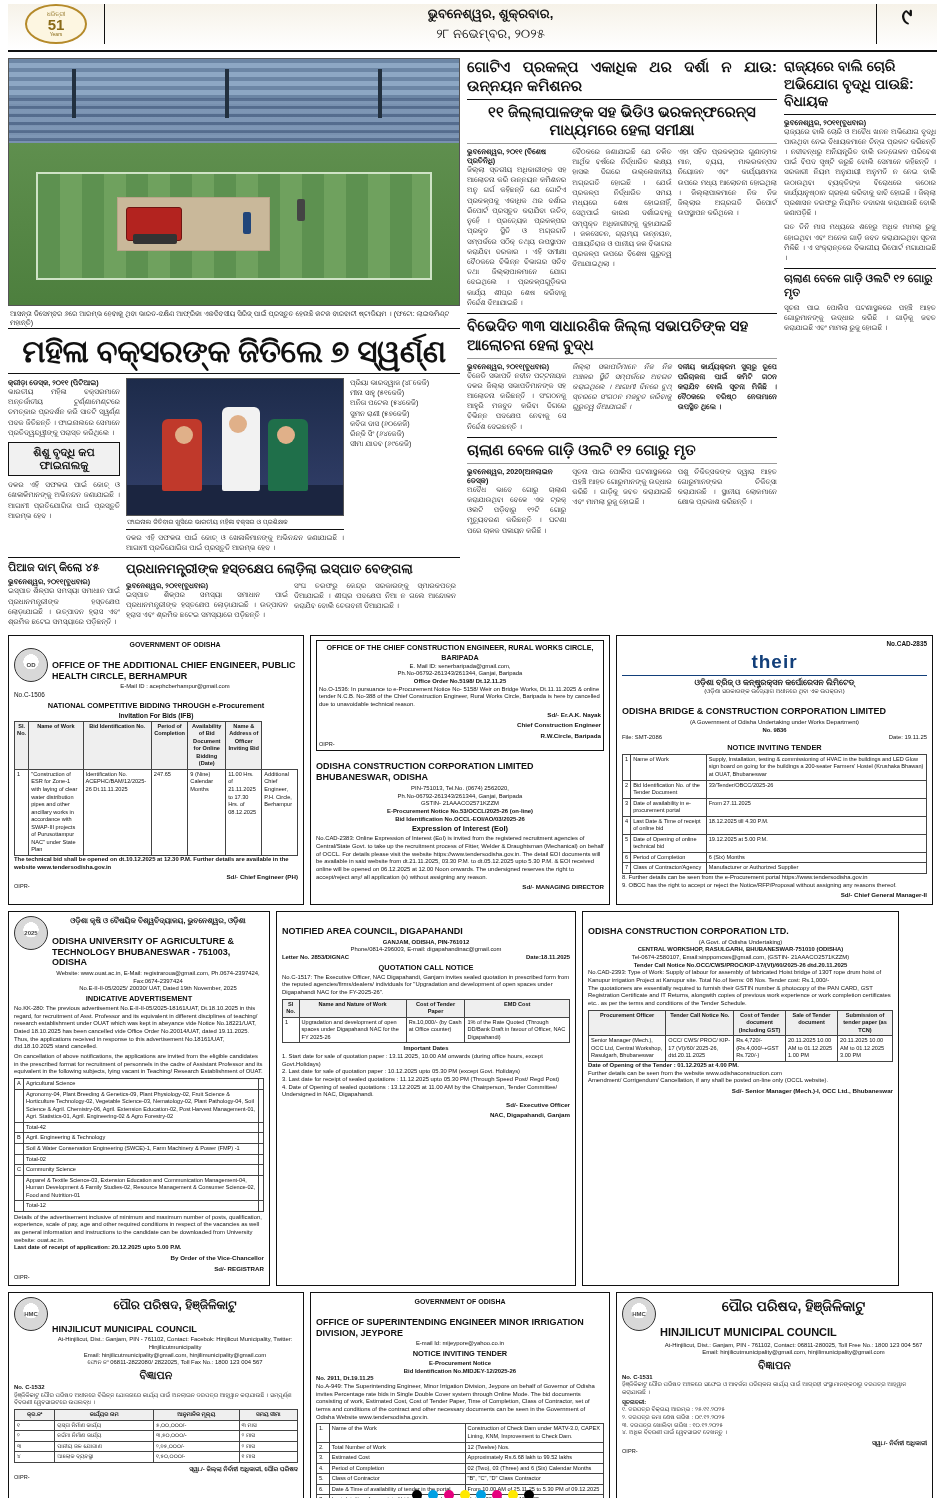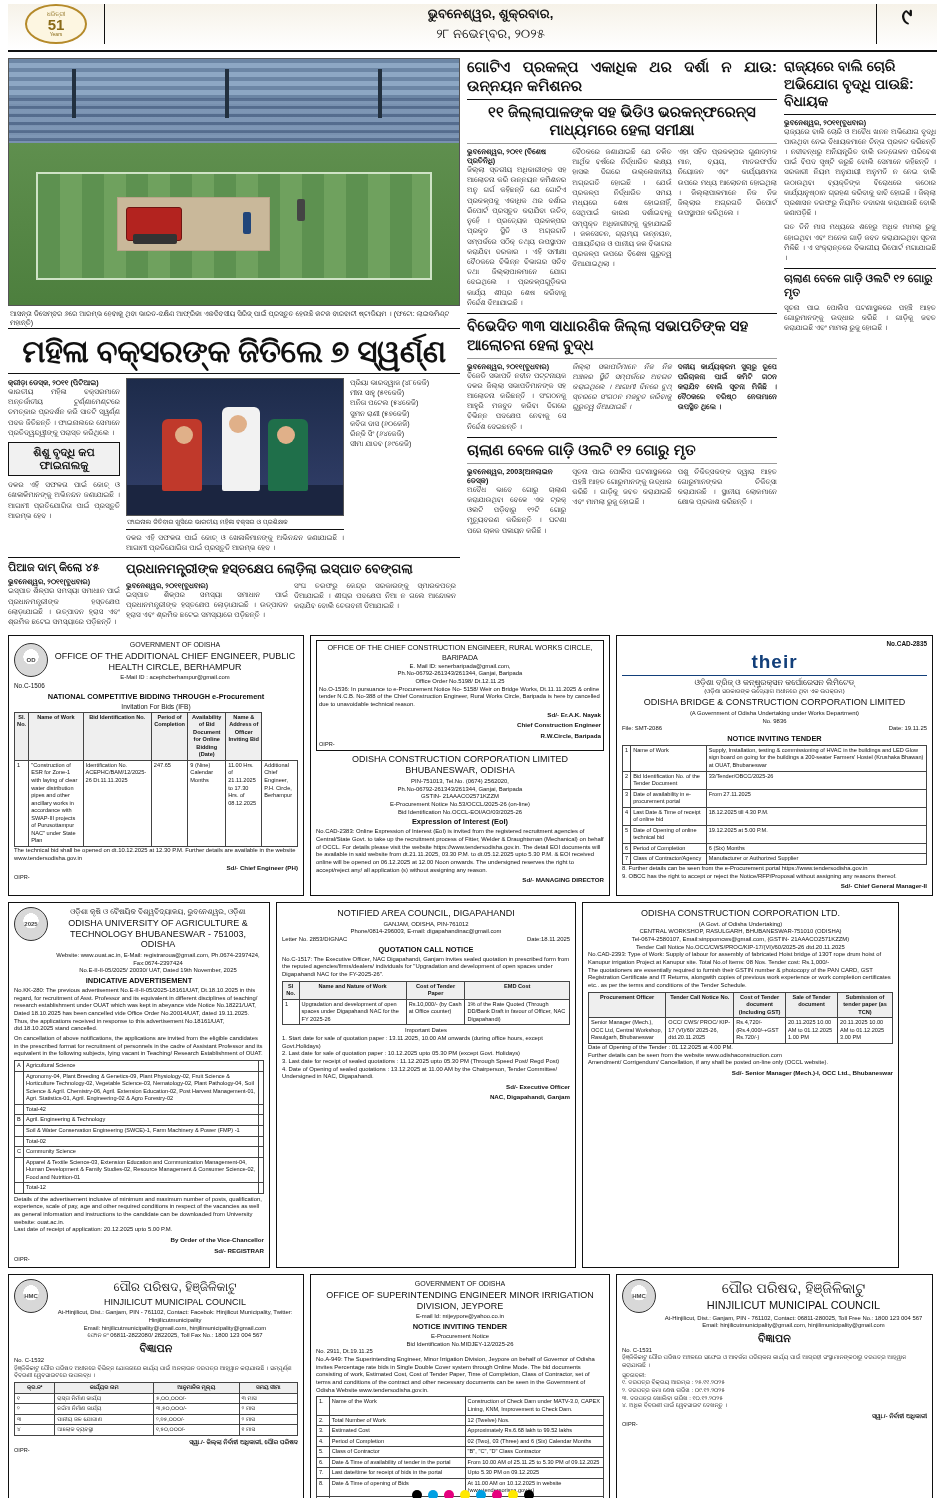--- a/index.html
+++ b/index.html
@@ -31,21 +31,21 @@
   .logo .l2{font-size:15px;font-weight:bold;color:#8a6b18;}
   .logo .l3{font-size:5px;color:#8a6b18;}
   .masthead-div { width:1px;background:#111;height:40px; }
   .masthead-mid { flex:1; text-align:center; font-size:13px; line-height:1.5; padding:0 10px; }
   .masthead-mid .place { font-weight:bold; }
   .masthead-right { width:60px; text-align:center; font-size:22px; font-weight:bold; }
 
   
   .rule { border-top:1px solid #111; }
   .thin { border-top:1px solid #999; }
-  .hl { font-weight:normal; }
+  .hl { font-weight:bold; }
 
   .col-body {
     font-size:7.2px; line-height:1.42; text-align:justify; color:#1a1a1a;
     hyphens:auto; word-break:break-word;
   }
   .dateline { font-size:7.2px; font-weight:bold; }
 
   
   .top-wrap { display:flex; gap:7px; margin-top:6px; }
   .top-left { width:452px; }
@@ -109,21 +109,21 @@
     background:#f1f1f1;margin:4px 0;
   }
 
   
   .ads { margin-top:8px; }
   .adrow { display:flex; gap:6px; align-items:stretch; }
   .ad {
     border:1px solid #111; padding:4px 5px; font-size:6.4px; line-height:1.35;
     background:#fff; overflow:hidden;
   }
-  .ad h4 { font-size:9px; margin:1px 0 2px; text-align:center; font-weight:normal; line-height:1.2;}
+  .ad h4 { font-size:9px; margin:10px 0 2px; text-align:left; font-weight:bold; line-height:1.2;}
   .ad h5 { font-size:7.4px; margin:1px 0; text-align:center; font-weight:bold; }
   .ad .ctr { text-align:center; }
   .ad .small { font-size:5.9px; line-height:1.3; }
   .ad table { width:100%; border-collapse:collapse; font-size:5.6px; }
   .ad table th, .ad table td { border:1px solid #444; padding:1px 2px; vertical-align:top; }
   .ad table th { background:#efefef; font-weight:bold; }
   .ad .sd { text-align:right; font-weight:bold; font-size:6.2px; margin-top:2px; }
   .ad .oipr { font-size:5.6px; margin-top:1px; }
   .emblem {
     width:34px;height:34px;border-radius:50%;border:1px solid #333;margin:0 auto 2px;
@@ -245,21 +245,21 @@
       <div class="thin" style="margin:3px 0;"></div>
       <div style="display:flex;gap:6px;">
         <div style="flex:1;">
           <div class="dateline">ଭୁବନେଶ୍ୱର, ୨୦୧୧ (ବିଶେଷ ପ୍ରତିନିଧି)</div>
           <div class="col-body">ଜିଲ୍ଲା ସ୍ତରୀୟ ଅଧିକାରୀଙ୍କ ସହ ଆଲୋଚନା କରି ଉନ୍ନୟନ କମିଶନର ଅନୁ ଗର୍ଗ କହିଛନ୍ତି ଯେ ଗୋଟିଏ ପ୍ରକଳ୍ପକୁ ଏକାଧିକ ଥର ଦର୍ଶାଇ ରିପୋର୍ଟ ପ୍ରସ୍ତୁତ କରାଯିବା ଉଚିତ୍ ନୁହେଁ । ପ୍ରତ୍ୟେକ ପ୍ରକଳ୍ପର ପ୍ରକୃତ ସ୍ଥିତି ଓ ଅଗ୍ରଗତି ସମ୍ପର୍କରେ ସଠିକ୍ ତଥ୍ୟ ଉପସ୍ଥାପନ କରାଯିବା ଦରକାର । ଏହି ସମୀକ୍ଷା ବୈଠକରେ ବିଭିନ୍ନ ବିଭାଗର ସଚିବ ତଥା ଜିଲ୍ଲାପାଳମାନେ ଯୋଗ ଦେଇଥିଲେ । ପ୍ରକଳ୍ପଗୁଡ଼ିକର କାର୍ଯ୍ୟ ଶୀଘ୍ର ଶେଷ କରିବାକୁ ନିର୍ଦ୍ଦେଶ ଦିଆଯାଇଛି ।</div>
         </div>
         <div style="flex:1;">
           <div class="col-body">ବୈଠକରେ ଜଣାଯାଇଛି ଯେ ଚଳିତ ଆର୍ଥିକ ବର୍ଷରେ ନିର୍ଦ୍ଧାରିତ ଲକ୍ଷ୍ୟ ହାସଲ ଦିଗରେ ଉଲ୍ଲେଖନୀୟ ଅଗ୍ରଗତି ହୋଇଛି । ଯେଉଁ ପ୍ରକଳ୍ପ ନିର୍ଦ୍ଧାରିତ ସମୟ ମଧ୍ୟରେ ଶେଷ ହୋଇନାହିଁ, ସେଥିପାଇଁ କାରଣ ଦର୍ଶାଇବାକୁ ସମ୍ପୃକ୍ତ ଅଧିକାରୀଙ୍କୁ କୁହାଯାଇଛି । ଜଳସେଚନ, ଗ୍ରାମ୍ୟ ଉନ୍ନୟନ, ପଞ୍ଚାୟତିରାଜ ଓ ପାନୀୟ ଜଳ ବିଭାଗର ପ୍ରକଳ୍ପ ଉପରେ ବିଶେଷ ଗୁରୁତ୍ୱ ଦିଆଯାଇଥିଲା ।</div>
         </div>
         <div style="flex:1;">
-          <div class="col-body">ଏହା ସହିତ ପ୍ରକଳ୍ପର ଗୁଣାତ୍ମକ ମାନ, ବ୍ୟୟ, ମାତରଫର୍ପଦ ନିୟୋଜନ ଏବଂ କାର୍ଯ୍ୟକ୍ଷମତା ଉପରେ ମଧ୍ୟ ଆଲୋଚନା ହୋଇଥିଲା । ଜିଲ୍ଲାପାଳମାନେ ନିଜ ନିଜ ଜିଲ୍ଲାର ଅଗ୍ରଗତି ରିପୋର୍ଟ ଉପସ୍ଥାପନ କରିଥିଲେ ।</div>
+          <div class="col-body">ଏହା ସହିତ ପ୍ରକଳ୍ପର ଗୁଣାତ୍ମକ ମାନ, ବ୍ୟୟ, ମାଭରକନ୍ପଦ ନିୟୋଜନ ଏବଂ କାର୍ଯ୍ୟକ୍ଷମତା ଉପରେ ମଧ୍ୟ ଆଲୋଚନା ହୋଇଥିଲା । ଜିଲ୍ଲାପାଳମାନେ ନିଜ ନିଜ ଜିଲ୍ଲାର ଅଗ୍ରଗତି ରିପୋର୍ଟ ଉପସ୍ଥାପନ କରିଥିଲେ ।</div>
         </div>
       </div>
 
       <div class="rule" style="margin:5px 0 3px;"></div>
       <div class="sec-head">ବିଭେଦିତ ୩୩ ସାଧାରଣିକ ଜିଲ୍ଲା ସଭାପତିଙ୍କ ସହ ଆଲୋଚନା ହେଲା ବୁଦ୍ଧ</div>
       <div class="thin" style="margin:3px 0;"></div>
       <div style="display:flex;gap:6px;">
         <div style="flex:1;">
           <div class="dateline">ଭୁବନେଶ୍ୱର, ୨୦୧୧(ବୁଧବାର)</div>
           <div class="col-body">ବିଜେଡି ସଭାପତି ନବୀନ ପଟ୍ଟନାୟକ ଦଳର ଜିଲ୍ଲା ସଭାପତିମାନଙ୍କ ସହ ଆଲୋଚନା କରିଛନ୍ତି । ସଂଗଠନକୁ ଆହୁରି ମଜବୁତ କରିବା ଦିଗରେ ବିଭିନ୍ନ ପଦକ୍ଷେପ ନେବାକୁ ସେ ନିର୍ଦ୍ଦେଶ ଦେଇଛନ୍ତି ।</div>
@@ -270,21 +270,21 @@
         <div style="flex:1;font-weight:bold;">
             <div class="col-body">ଦଳୀୟ କାର୍ଯ୍ୟକ୍ରମ ସୁଚାରୁ ରୂପେ ପରିଚାଳନା ପାଇଁ କମିଟି ଗଠନ କରାଯିବ ବୋଲି ସୂଚନା ମିଳିଛି । ବୈଠକରେ ବରିଷ୍ଠ ନେତାମାନେ ଉପସ୍ଥିତ ଥିଲେ ।</div>
           </div>
       </div>
 
       <div class="rule" style="margin:5px 0 3px;"></div>
       <div class="sec-head">ଚାଲାଣ ବେଳେ ଗାଡ଼ି ଓଲଟି ୧୨ ଗୋରୁ ମୃତ</div>
       <div class="thin" style="margin:3px 0;"></div>
       <div style="display:flex;gap:6px;">
         <div style="flex:1;">
-          <div class="dateline">ଭୁବନେଶ୍ୱର, 2003(ଅନଲାଇନ ଡେସ୍କ)</div>
+          <div class="dateline">ଭୁବନେଶ୍ୱର, 2020(ଅନଲାଇନ ଡେସ୍କ)</div>
           <div class="col-body">ଅବୈଧ ଭାବେ ଗୋରୁ ଚାଲାଣ କରାଯାଉଥିବା ବେଳେ ଏକ ଟ୍ରକ୍ ଓଲଟି ପଡ଼ିବାରୁ ୧୨ଟି ଗୋରୁ ମୃତ୍ୟୁବରଣ କରିଛନ୍ତି । ଘଟଣା ପରେ ଚାଳକ ପଳାୟନ କରିଛି ।</div>
         </div>
         <div style="flex:1;">
             <div class="col-body">ସୂଚନା ପାଇ ପୋଲିସ ଘଟଣାସ୍ଥଳରେ ପହଞ୍ଚି ଆହତ ଗୋରୁମାନଙ୍କୁ ଉଦ୍ଧାର କରିଛି । ଗାଡ଼ିକୁ ଜବତ କରାଯାଇଛି ଏବଂ ମାମଲା ରୁଜୁ ହୋଇଛି ।</div>
           </div>
         <div style="flex:1;">
             <div class="col-body">ପଶୁ ଚିକିତ୍ସକଙ୍କ ଦ୍ୱାରା ଆହତ ଗୋରୁମାନଙ୍କର ଚିକିତ୍ସା କରାଯାଉଛି । ସ୍ଥାନୀୟ ଲୋକମାନେ କ୍ଷୋଭ ପ୍ରକାଶ କରିଛନ୍ତି ।</div>
           </div>
       </div>
     </div>

